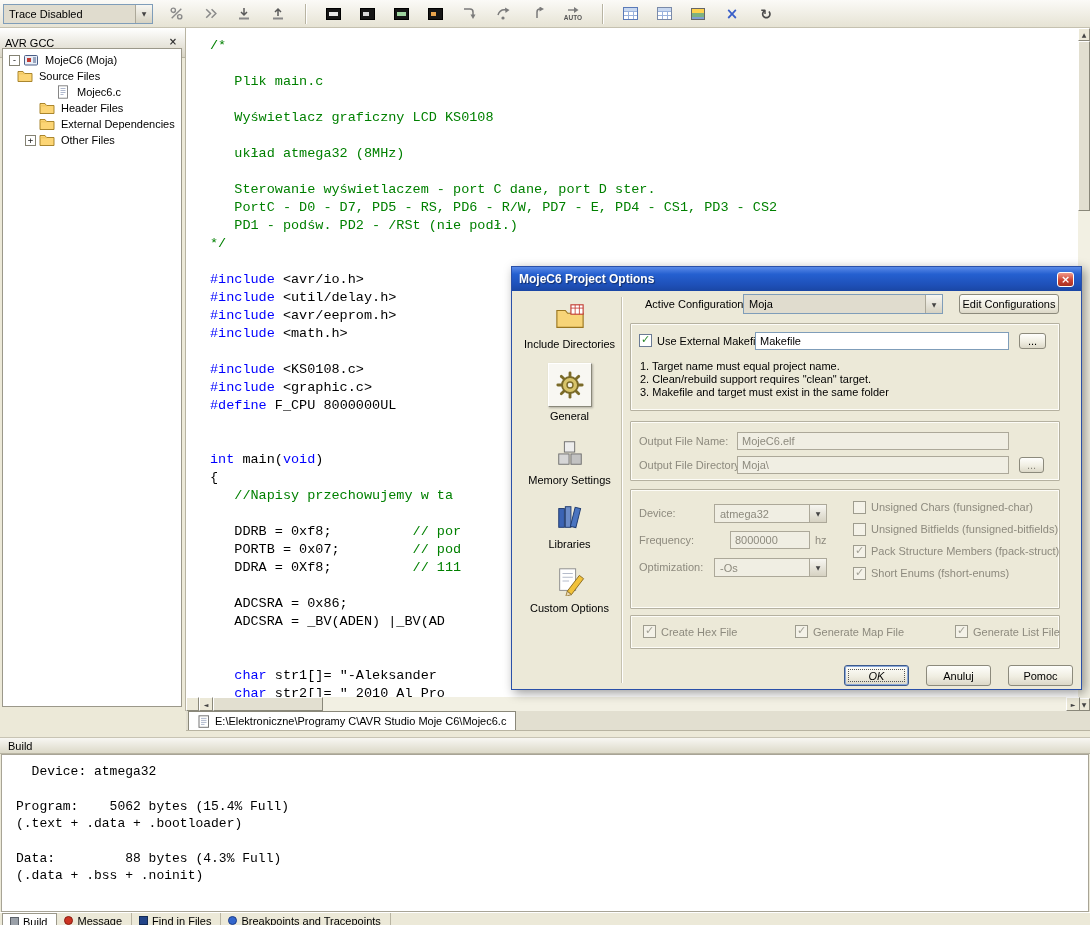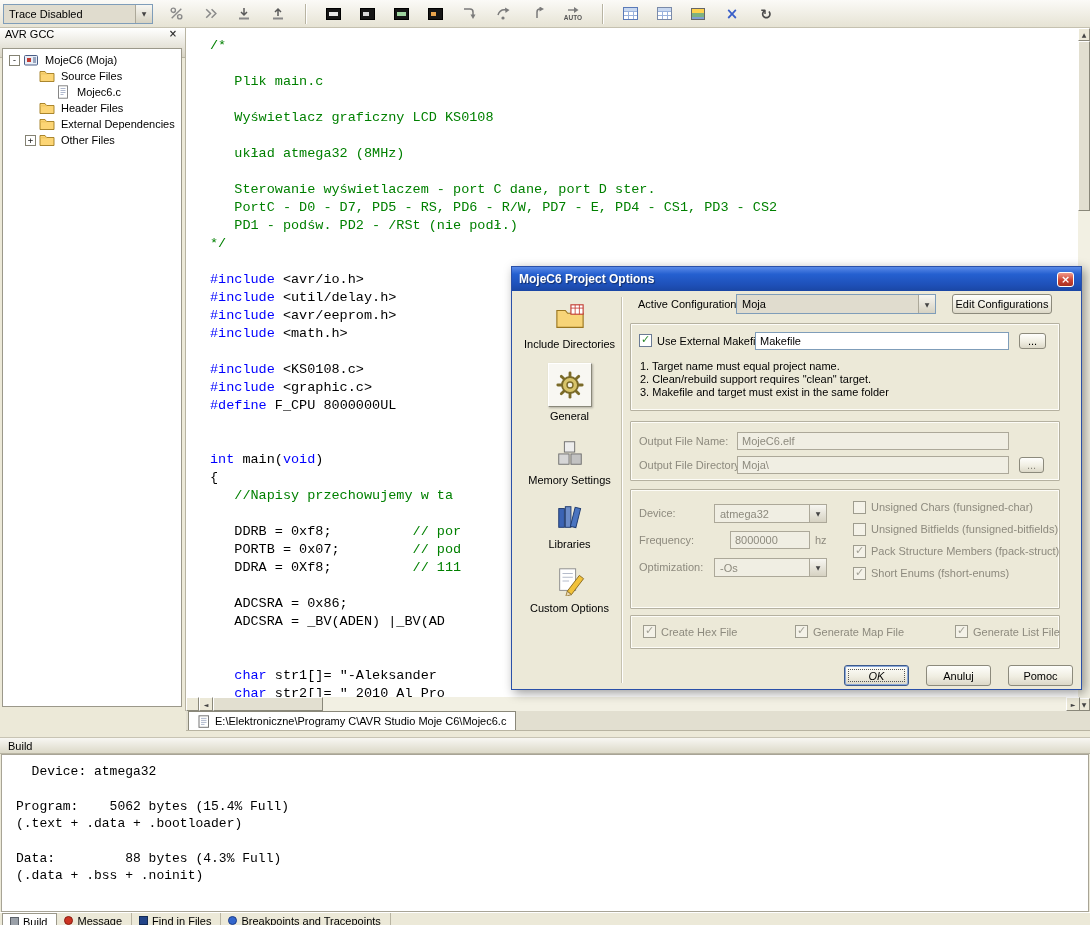--- a/index.html
+++ b/index.html
@@ -18,21 +18,21 @@
 .sep{width:1px;height:20px;background:#B8B4A2;box-shadow:1px 0 0 #fff;margin:0 4px;}
 .blk{width:15px;height:12px;background:#151515;border:1px solid #000;position:relative;}
 .blk i{position:absolute;left:2px;top:3px;width:9px;height:4px;}
 .gridico{width:15px;height:13px;border:1px solid #5A7AB8;background:linear-gradient(#C8D8F0 0 3px,rgba(0,0,0,0) 3px),repeating-linear-gradient(90deg,rgba(0,0,0,0) 0 4px,#9AB2DC 4px 5px),repeating-linear-gradient(rgba(0,0,0,0) 0 3px,#9AB2DC 3px 4px),#fff;}
 .stk{width:14px;height:12px;border:1px solid #666;background:linear-gradient(#FFD24D 0 4px,#7FB27F 4px 8px,#7F9FD4 8px 12px);}
 .bluex{font-size:15px;font-weight:bold;color:#3A5FC8;font-family:"DejaVu Sans",sans-serif;}
 .refr{font-size:14px;font-weight:bold;color:#4a4a4a;font-family:"DejaVu Sans",sans-serif;}
 
 
 .panel{position:absolute;left:0;top:28px;width:186px;height:683px;background:#ECE9D8;border-right:1px solid #B8B4A2;}
-.panel-header{height:30px;background:linear-gradient(#FFFFFF,#D8D4C4);border-bottom:1px solid #B8B4A2;display:flex;padding:0 5px;gap:20px;}
+.panel-header{height:30px;background:linear-gradient(#FFFFFF,#D8D4C4);border-bottom:1px solid #B8B4A2;display:flex;align-items:center;padding:0 5px;gap:20px;}
 .panel-close{margin-left:auto;width:14px;height:13px;text-align:center;line-height:12px;font-size:10px;font-weight:bold;color:#333;font-family:"DejaVu Sans",sans-serif;}
 .tree{position:absolute;left:2px;top:20px;right:3px;bottom:4px;background:#fff;border:1px solid #9B988A;overflow:hidden;padding-top:3px;}
 .trow{height:16px;display:flex;align-items:center;white-space:nowrap;}
 .texp{width:11px;height:11px;min-width:11px;border:1px solid #848273;background:#fff;font-size:9px;line-height:8px;text-align:center;margin-right:3px;font-family:"DejaVu Sans Mono",monospace;color:#222;}
 .tspace{width:14px;min-width:14px;}
 .ticon{width:17px;min-width:17px;height:14px;margin-right:3px;}
 .ticon svg{display:block;}
 .tlabel{padding:0 2px;}
 
 
@@ -77,21 +77,21 @@
 
 .dialog{position:absolute;left:511px;top:266px;width:571px;height:424px;background:#ECE9D8;border:1px solid #2A50A8;box-shadow:3px 3px 10px rgba(0,0,0,.4);}
 .dlg-title{height:22px;background:linear-gradient(180deg,#5A8AE8 0%,#2560D0 30%,#1E50B8 75%,#1A46A4 100%);color:#fff;font-weight:bold;font-size:12px;display:flex;align-items:center;padding:12px 7px;text-shadow:1px 1px 1px rgba(0,0,0,.45);}
 .dlg-close{margin-left:auto;width:17px;height:15px;background:linear-gradient(#F2998A,#CC4433 55%,#A83022);border:1px solid #fff;border-radius:3px;color:#fff;font-size:11px;line-height:13px;text-align:center;font-weight:bold;text-shadow:none;font-family:"DejaVu Sans",sans-serif;}
 .dlg-side{position:absolute;left:6px;top:30px;width:104px;height:386px;border-right:1px solid #C6C2B0;box-shadow:1px 0 0 #fff;display:flex;flex-direction:column;align-items:center;padding-top:2px;}
 .sbitem{display:flex;flex-direction:column;align-items:center;margin-bottom:13px;}
 .sbicon{width:36px;height:36px;display:flex;align-items:center;justify-content:center;}
 .sbitem.sel .sbicon{width:44px;height:44px;background:#F8F7F2;border:1px solid;border-color:#FFFFFF #8A887A #8A887A #FFFFFF;box-shadow:1px 1px 2px rgba(0,0,0,.25);}
 .sblabel{margin-top:3px;text-align:center;line-height:12px;width:94px;}
 .dlg-body{position:absolute;left:112px;top:26px;width:449px;height:396px;}
-.cfg-row{position:absolute;left:0;top:0;width:100%;height:24px;}
+.cfg-row{position:absolute;left:7px;top:0;width:100%;height:24px;}
 .cfg-row .lbl{position:absolute;left:14px;top:5px;}
 .cfg-combo{position:absolute;left:112px;top:1px;width:200px;height:20px;}
 .editcfg{position:absolute;left:328px;top:1px;width:100px;height:20px;}
 .grp{position:absolute;left:6px;width:430px;border:1px solid #B5B1A0;border-radius:1px;box-shadow:inset 0 0 0 1px #FDFCF7;}
 .grp1{top:30px;height:88px;}
 .grp2{top:128px;height:60px;}
 .grp3{top:196px;height:120px;}
 .grp4{top:322px;height:34px;}
 .cb{width:13px;height:13px;min-width:13px;background:#fff;border:1px solid #6B7B94;display:inline-flex;align-items:center;justify-content:center;}
 .cb .mark{display:none;font-family:"DejaVu Sans",sans-serif;font-size:11px;font-weight:bold;color:#2E8A2E;margin-top:-2px;}
@@ -241,21 +241,21 @@
         <span class="texp">-</span>
         <span class="ticon">
           <svg width="16" height="14" viewBox="0 0 16 14">
             <rect x="1.5" y="2.5" width="13" height="9.5" rx="1" fill="#E8EEF8" stroke="#4A5E86" stroke-width="1"></rect>
             <rect x="4" y="5" width="4" height="4" fill="#C23B32"></rect>
             <path d="M10 5 h3 M10 7 h3 M10 9 h3" stroke="#4A5E86" stroke-width="1"></path>
           </svg>
         </span>
         <span class="tlabel">MojeC6 (Moja)</span>
       </div>
-      <div class="trow" style="padding-left: 22px; text-align: center;">
+      <div class="trow" style=" text-align: center;">
         <span class="tspace"></span>
         <span class="ticon">
           <svg width="16" height="13" viewBox="0 0 16 13">
             <path d="M1 2.5 h5 l1.5 2 H15 v8 H1z" fill="#FCD575" stroke="#A07A1E" stroke-width="0.9"></path>
             <path d="M1 4.8 h7" stroke="#E8BE55" stroke-width="0.8"></path>
           </svg>
         </span>
         <span class="tlabel">Source Files</span>
       </div>
       <div class="trow" style="padding-left: 38px;">

